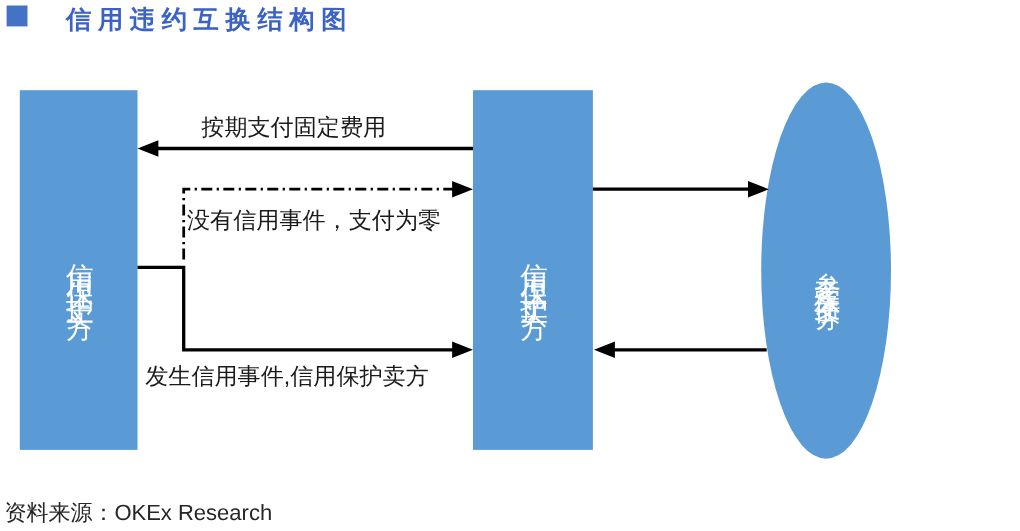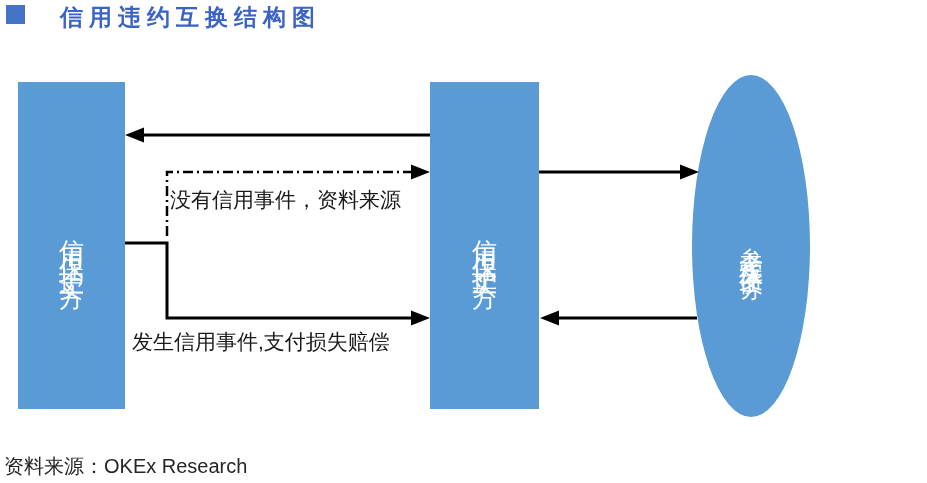--- a/index.html
+++ b/index.html
@@ -79,18 +79,19 @@
       <line x1="539" y1="172" x2="681" y2="172" stroke="#000" stroke-width="3"></line>
       <polygon points="699,172 680,164.5 680,179.5" fill="#000"></polygon>
     </g>
 
     <g>
       <line x1="697" y1="318" x2="558" y2="318" stroke="#000" stroke-width="3"></line>
       <polygon points="540,318 559,310.5 559,325.5" fill="#000"></polygon>
     </g>
   </svg>
 
-  <div class="edge-label lbl-no-event">没有信用事件，资料来源</div>
-  <div class="edge-label lbl-credit-event">发生信用事件,支付损失赔偿</div>
+  <div class="edge-label lbl-fixed-fee">按期支付固定费用</div>
+  <div class="edge-label lbl-no-event">没有信用事件，支付为零</div>
+  <div class="edge-label lbl-credit-event">发生信用事件,信用保护卖方</div>
 
   <div class="source">资料来源：OKEx Research</div>
 
 </div>
 
 </body></html>

